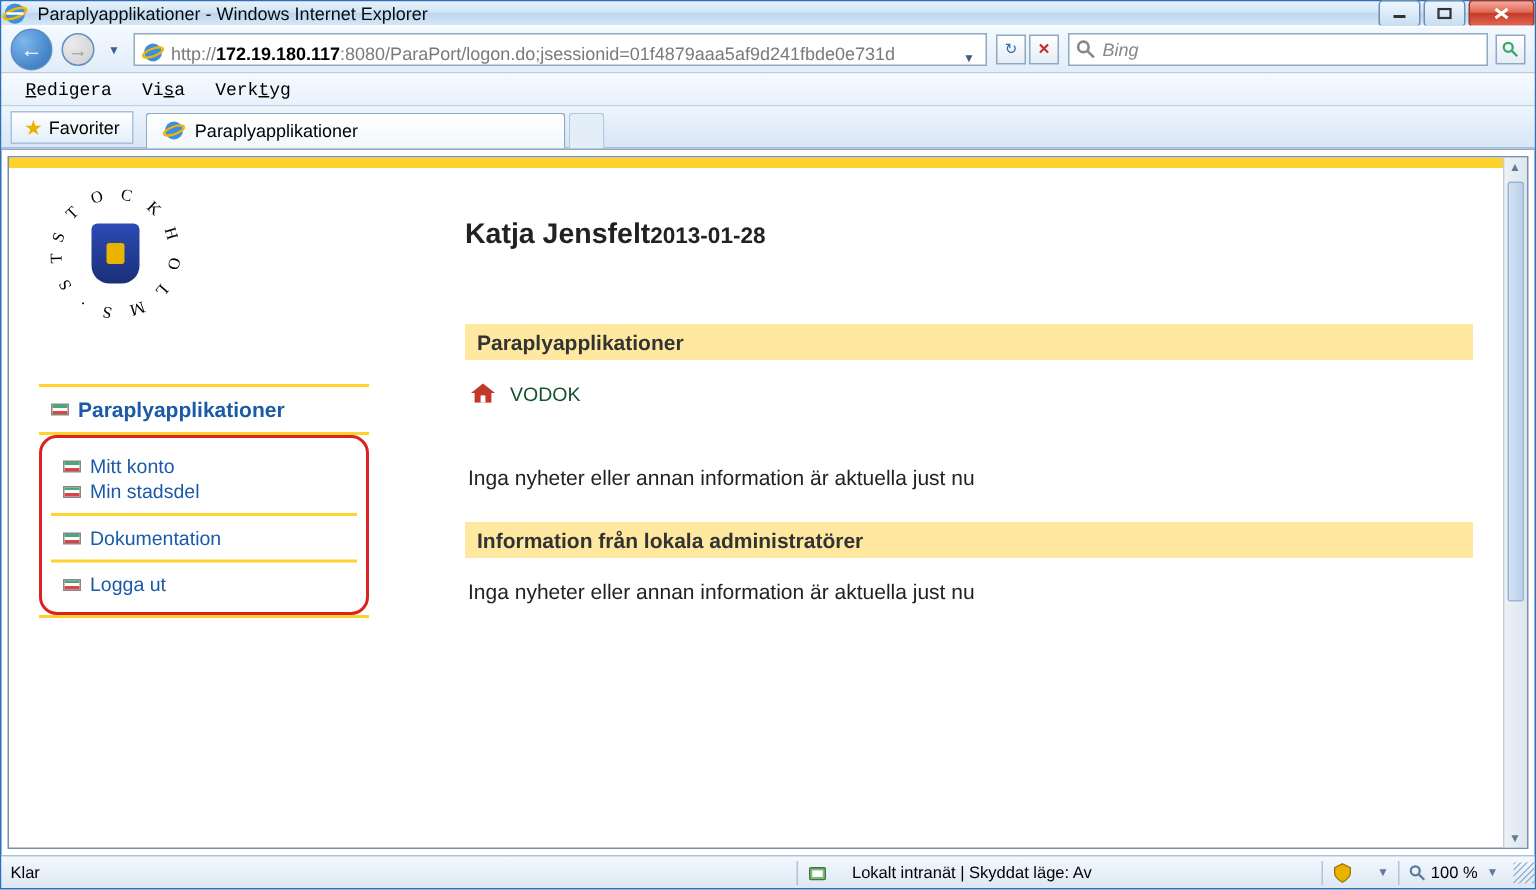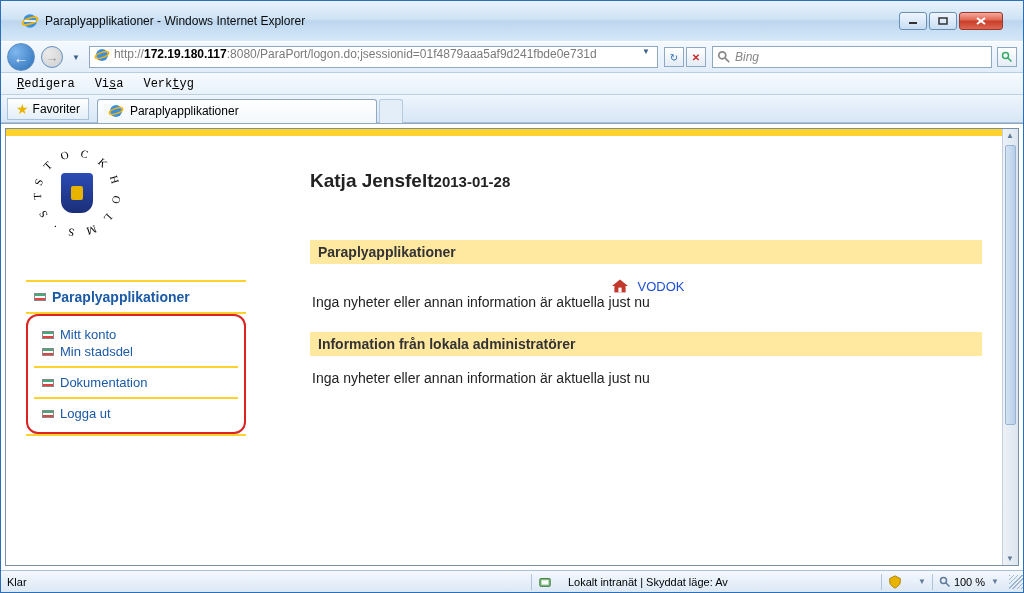--- a/index.html
+++ b/index.html
@@ -1,35 +1,35 @@
 <!DOCTYPE html>
 <html><head>
 <meta charset="utf-8">
 <style>
   * { margin: 0; padding: 0; box-sizing: border-box; }
   body { font-family: "Segoe UI", Tahoma, sans-serif; font-size: 12px; background: #fff; }
 
   .window { width: 1024px; height: 593px; border: 1px solid #2a6fb7; background: #fff; display: flex; flex-direction: column; position: relative; }
 
   
-  .titlebar { height: 40px; background: linear-gradient(180deg,#e9f2fb,#cfe3f6 45%,#bcd6ef 50%,#d6e8f8); display: flex; align-items: center; padding: 0 20px; }
+  .titlebar { height: 16px; background: linear-gradient(180deg,#e9f2fb,#cfe3f6 45%,#bcd6ef 50%,#d6e8f8); display: flex; align-items: center; padding: 0 0; }
   .titlebar .ie-logo { width: 18px; height: 18px; margin-right: 6px; }
   .titlebar .title-text { flex: 1; color: #0a0a0a; font-size: 12px; }
   .win-buttons { display: flex; gap: 2px; }
   .win-btn { width: 28px; height: 18px; border: 1px solid #6a8fb5; border-radius: 3px; background: linear-gradient(180deg,#eef6ff,#c9def3); display: flex; align-items: center; justify-content: center; font-size: 9px; color: #2e2e2e; }
   .win-btn.close { width: 44px; background: linear-gradient(180deg,#f6a9a0,#e06650 45%,#c63c2a 50%,#e06650); color: #fff; border-color: #963a2e; }
   .win-btn svg { display: block; }
 
   
   .navbar { height: 32px; background: linear-gradient(180deg,#f4f9ff,#e2edf9); border-top: 1px solid #fff; border-bottom: 1px solid #b7cde3; display: flex; align-items: center; padding: 0 6px; gap: 6px; }
   .nav-back, .nav-fwd { width: 28px; height: 28px; border-radius: 50%; border: 1px solid #5f8fc2; display: flex; align-items: center; justify-content: center; }
   .nav-back { background: radial-gradient(circle at 30% 30%,#7fb7ee,#2a6fb7); color: #fff; font-size: 15px; }
   .nav-fwd { background: radial-gradient(circle at 30% 30%,#eaeaea,#cfcfcf); color: #9a9a9a; font-size: 13px; width: 22px; height: 22px; }
   .drop { font-size: 8px; color: #3a5f88; padding: 0 3px; }
-  .url-bar { flex: 1; height: 22px; background: #fff; border: 1px solid #8fa9c3; display: flex; align-items: flex-start; padding: 0 4px; }
+  .url-bar { flex: 1; height: 22px; background: #fff; border: 1px solid #8fa9c3; display: flex; align-items: flex-end; padding: 0 4px; }
   .url-bar .page-icon { width: 16px; height: 16px; margin-right: 4px; }
   .url-text { flex: 1; font-size: 12px; color: #000; white-space: nowrap; overflow: hidden; }
   .url-text .host { font-weight: bold; color: #000; }
   .url-text .rest { color: #7a7a7a; }
   .url-ctrls { display: flex; align-items: center; gap: 2px; }
   .url-ctrl { width: 20px; height: 20px; display: flex; align-items: center; justify-content: center; border: 1px solid #8fa9c3; background: linear-gradient(180deg,#fff,#e4ecf5); font-size: 10px; }
   .url-ctrl.refresh { color: #2a6fb7; }
   .url-ctrl.stop { color: #c62828; font-weight: bold; }
   .search-bar { width: 280px; height: 22px; background: #fff; border: 1px solid #8fa9c3; display: flex; align-items: center; padding: 0 4px; color: #888; font-style: italic; }
   .search-bar .mag { width: 14px; height: 14px; margin-right: 4px; }
@@ -73,21 +73,21 @@
   .side-link.bold { font-weight: bold; font-size: 14px; }
   .side-link .flags { display: inline-block; width: 12px; height: 8px; background: linear-gradient(180deg,#4a7 33%,#fff 33% 66%,#d44 66%); border: 0.5px solid #888; margin-right: 2px; }
   .highlight-box { border: 2px solid #d22; border-radius: 12px; padding: 4px 6px; }
 
   .main-col { flex: 1; }
   .user-row { display: flex; align-items: baseline; margin-top: 22px; margin-bottom: 48px; }
   .user-name { font-size: 19px; font-weight: bold; color: #222; }
   .user-date { font-size: 15px; font-weight: bold; color: #222; text-align: center; }
 
   .section-header { background: #ffe8a0; padding: 4px 8px; font-size: 14px; font-weight: bold; color: #333; margin-bottom: 14px; }
-  .app-link { display: flex; align-items: center; gap: 8px; color: #1d4ed8; font-size: 13px; margin-left: 2px; justify-content: center; }
+  .app-link { display: flex; align-items: center; gap: 8px; color: #14532d; font-size: 13px; margin-bottom: 40px; margin-left: 2px; }
   .app-icon { width: 20px; height: 16px; }
   .info-text { font-size: 14px; color: #222; margin-bottom: 22px; padding-left: 2px; }
 
   
   .statusbar { height: 22px; background: linear-gradient(180deg,#f4f8fd,#dce8f5); border-top: 1px solid #a9c1db; display: flex; align-items: center; font-size: 11px; }
   .status-left { padding-left: 6px; width: 530px; }
   .status-divider { width: 1px; height: 16px; background: #b0c3d8; }
   .status-seg { display: flex; align-items: center; gap: 16px; padding: 0 6px; }
   .status-seg .zone-icon { width: 14px; height: 14px; }
   .status-right { margin-left: auto; display: flex; align-items: center; }

